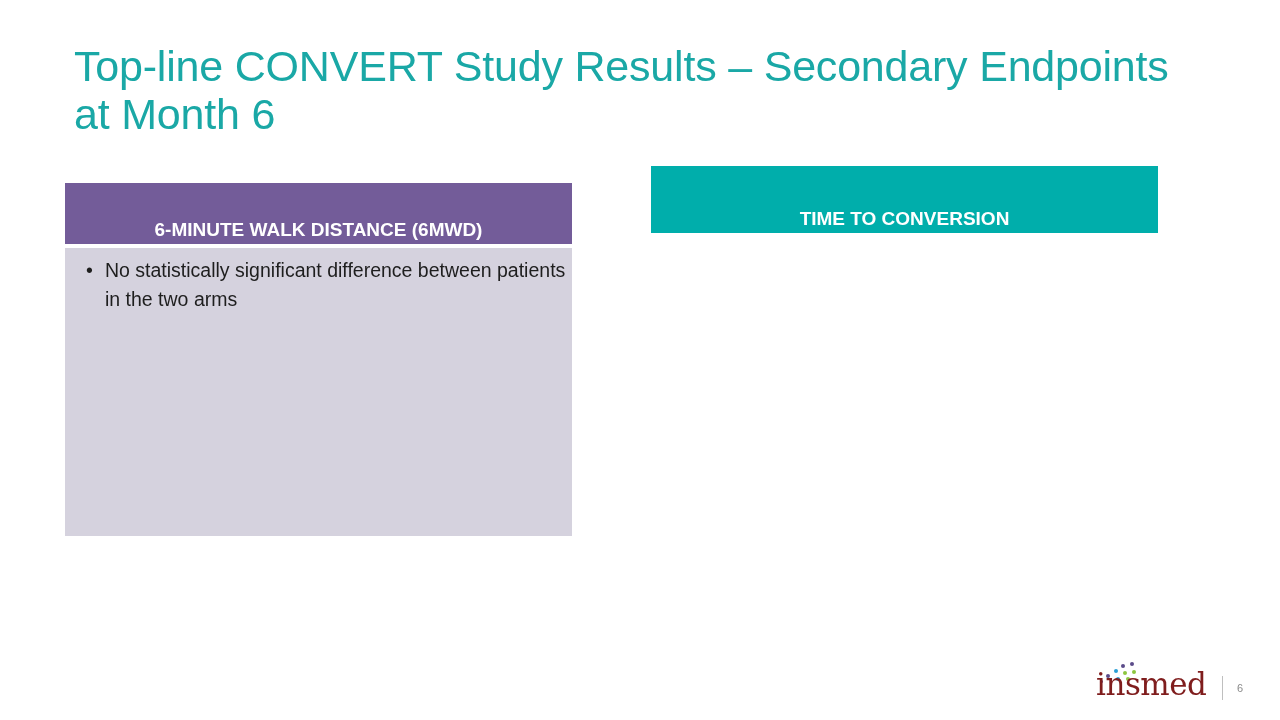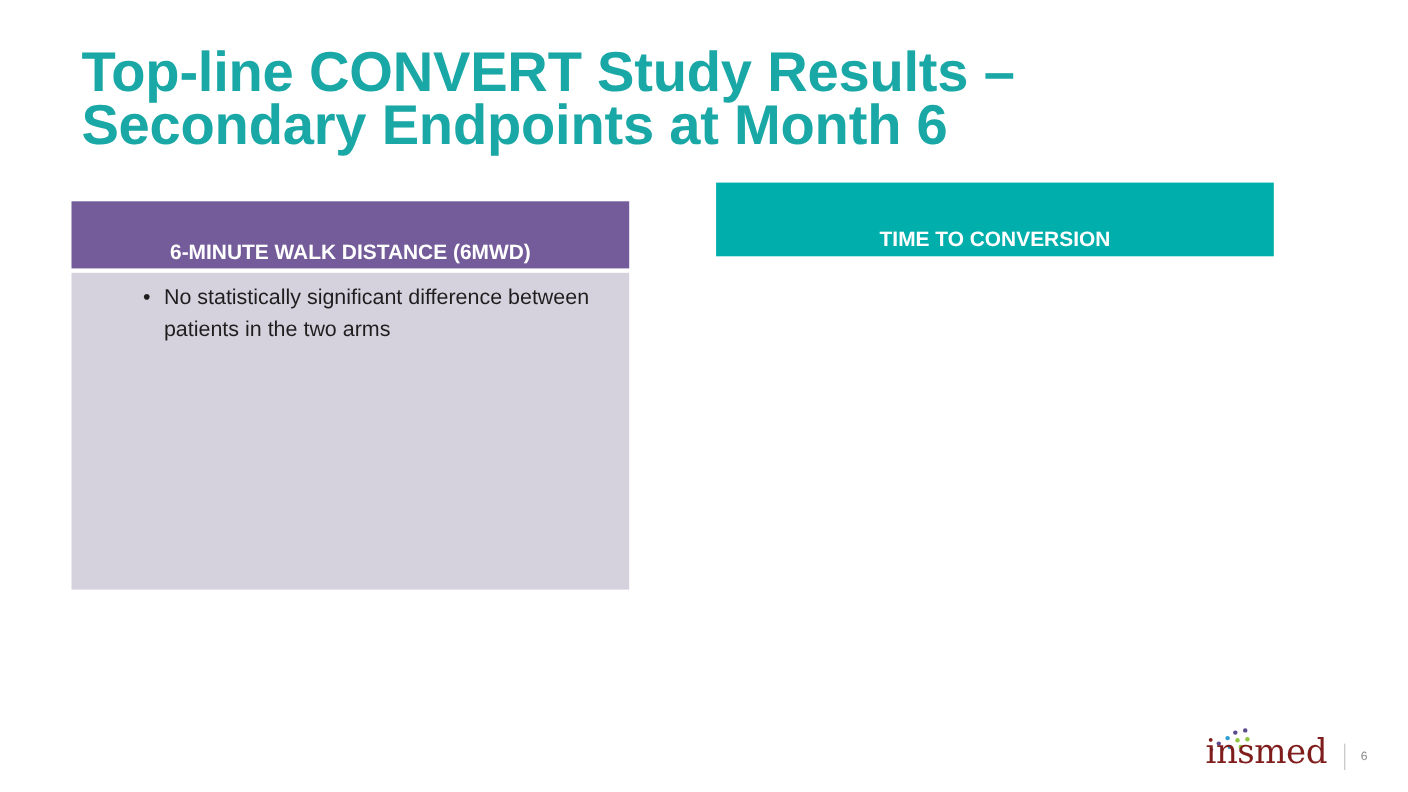--- a/index.html
+++ b/index.html
@@ -1,30 +1,30 @@
 <!DOCTYPE html>
 <html><head>
 <meta charset="utf-8">
 <style>
   html, body { margin:0; padding:0; }
   body { width:1280px; height:720px; background:#ffffff; position:relative; overflow:hidden;
          font-family:"Liberation Sans", "DejaVu Sans", sans-serif; }
   .title { position:absolute; left:74px; top:42px; width:1100px; color:#1aa8a6;
-           font-size:51px; line-height:48px; font-weight:bold; letter-spacing:-0.2px; }
+           font-size:43px; line-height:48px; font-weight:normal; letter-spacing:-0.2px; }
   .panel { position:absolute; }
   .panel .hdr { position:absolute; left:0; right:0; top:0; color:#fff; font-weight:bold;
                 font-size:19px; text-align:center; }
   .panel .hdr span { position:absolute; left:0; right:0; bottom:3px; }
   .panel .body { position:absolute; left:0; right:0; }
   .bullets { list-style:none; margin:0; padding:0; }
   .bullets li { position:relative; padding-left:19px; font-size:19.5px; line-height:29px; color:#1e1e1e; }
   .bullets li::before { content:"•"; position:absolute; left:0; top:0; }
   .left { left:65px; top:183px; width:507px; height:353px; }
   .left .hdr { height:61px; background:#735c99; }
-  .left .body { top:65px; height:288px; background:#d5d2de;padding-left:44px; }
+  .left .body { top:65px; height:288px; background:#d5d2de; }
   .left .bullets { padding:8px 0 0 21px; }
   .left .bullets li + li { margin-top:29px; }
   .right { left:651px; top:166px; width:507px; height:358px; }
   .right .hdr { height:67px; background:#00aeab; }
   .right .body { top:71px; height:287px; background:#cbe3e4; }
   .right .bullets { padding:86px 0 0 20px; }
   .logo { position:absolute; left:1096px; top:660px; width:115px; height:45px; }
   .logo .word { position:absolute; left:0; top:6px; font-family:"DejaVu Serif", serif; font-size:31px;
                 color:#7f1d1d; letter-spacing:-0.5px; }
   .dot { position:absolute; border-radius:50%; width:4px; height:4px; }

